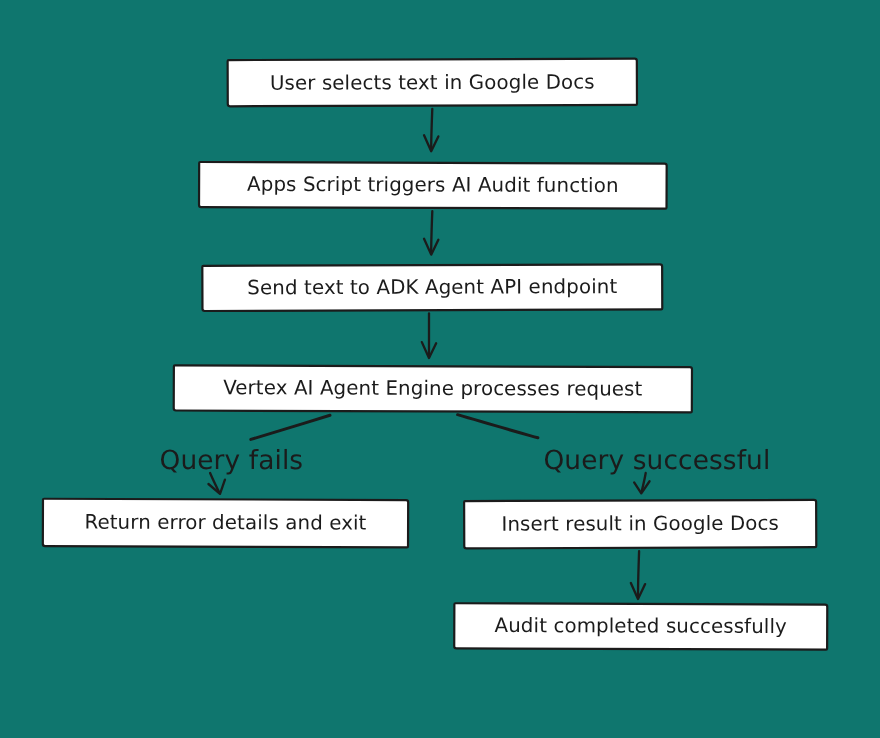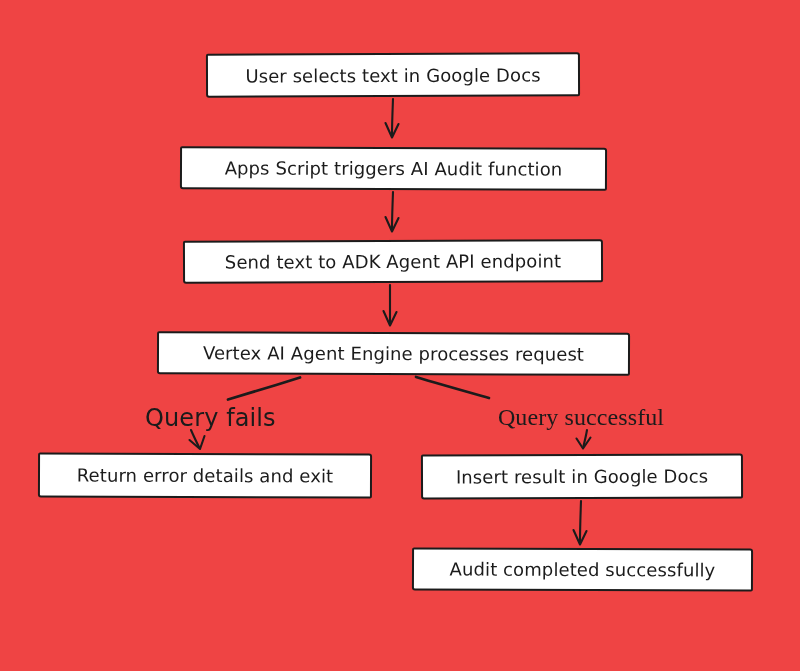--- a/index.html
+++ b/index.html
@@ -5,21 +5,21 @@
   html, body {
     margin: 0;
     padding: 0;
     background: #ffffff;
     font-family: "DejaVu Sans", "Liberation Sans", sans-serif;
   }
   .canvas {
     position: relative;
     width: 800px;
     height: 671px;
-    background: #ef4444;
+    background: #0f766e;
     overflow: hidden;
     color: #1b1b1b;
   }
   .connector-layer {
     position: absolute;
     left: 0;
     top: 0;
     width: 800px;
     height: 671px;
     pointer-events: none;
@@ -113,15 +113,15 @@
   <div class="node tilt-b" style="left:157px; top:332px; width:473px; height:43px;">Vertex AI Agent Engine processes request</div>
 
   <div class="node tilt-b" style="left:38px; top:453px; width:334px; height:45px;">Return error details and exit</div>
 
   <div class="node tilt-a" style="left:421px; top:454px; width:322px; height:45px;">Insert result in Google Docs</div>
 
   <div class="node tilt-b" style="left:412px; top:548px; width:341px; height:43px;">Audit completed successfully</div>
 
   <div class="edge-label" style="left:145px; top:404px; width:120px;">Query fails</div>
 
-  <div class="edge-label" style="left:494px; top:404px; width:174px;font-family:Liberation Serif, serif;">Query successful</div>
+  <div class="edge-label" style="left:494px; top:404px; width:174px;">Query successful</div>
 
 </div>
 
 </body></html>

